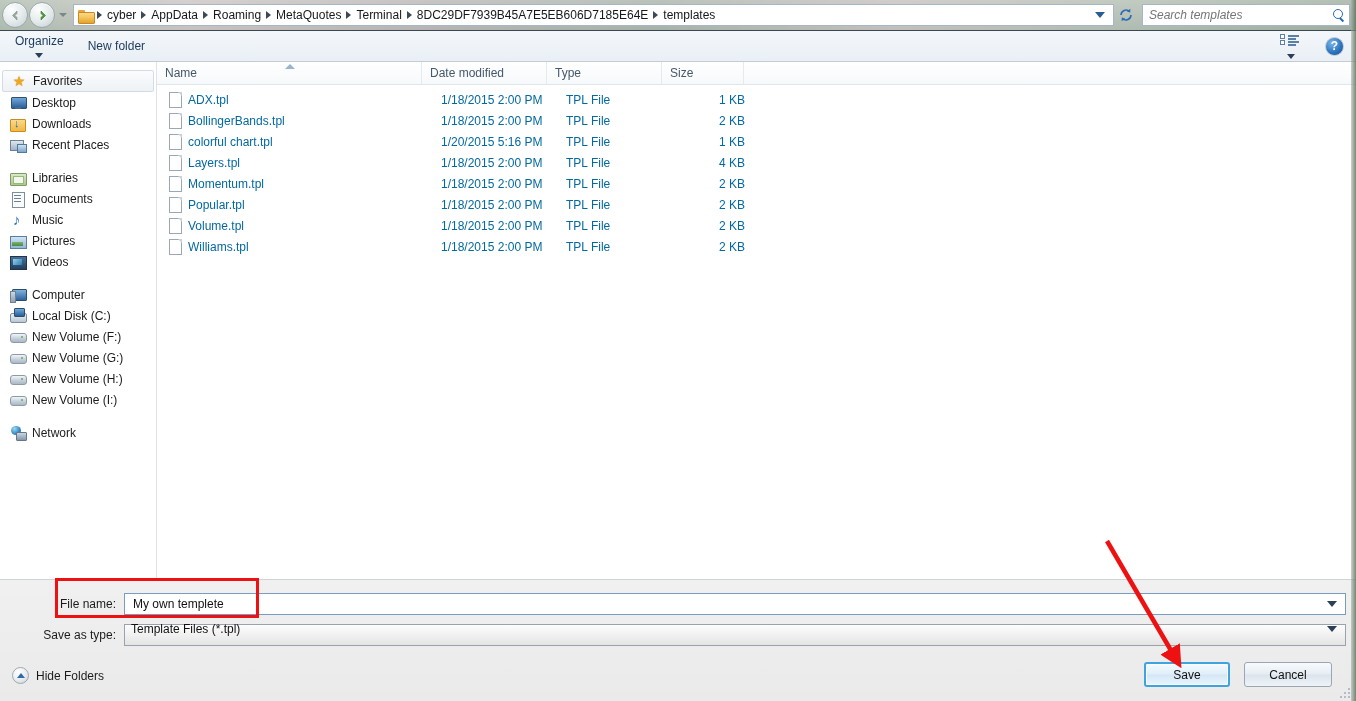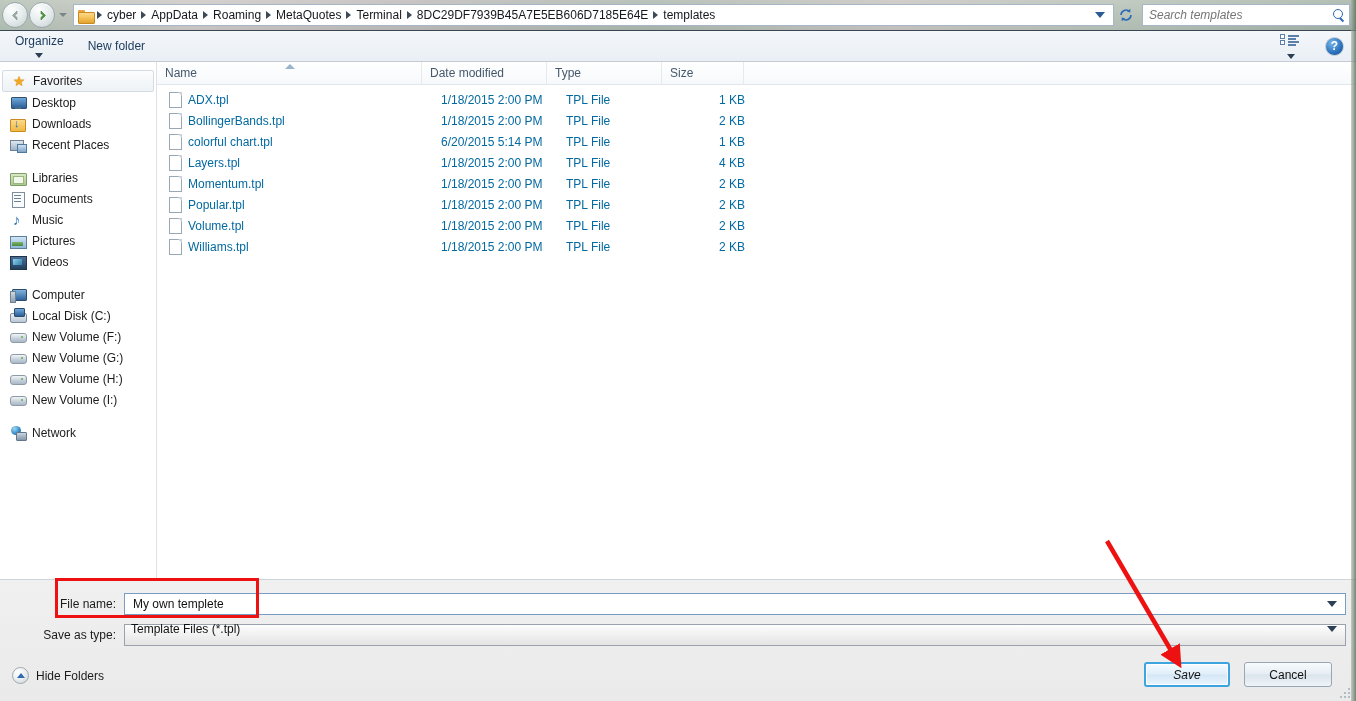--- a/index.html
+++ b/index.html
@@ -355,21 +355,20 @@
   .btn {
     position: absolute; height: 25px; width: 86px;
     font-family: "Liberation Sans", sans-serif; font-size: 12px; color: #111;
     display: flex; align-items: center; justify-content: center;
     background: linear-gradient(180deg,#f7fbfe 0%,#e6edf3 48%,#dbe4ec 52%,#eef3f8 100%);
     border: 1px solid #9aa6b2; border-radius: 3px;
   }
   .btn.primary {
     border: 2px solid #3ca5e0; box-shadow: inset 0 0 0 1px #ffffff;
     background: linear-gradient(180deg,#f2fbff 0%,#e1eef9 48%,#d4e6f6 52%,#eaf5fd 100%);
-    font-style: italic;
   }
 
   
   .redbox {
     position: absolute; border: 3px solid #ee1111; pointer-events: none;
   }
   .arrow-svg { position: absolute; left: 0; top: 0; pointer-events: none; }
 
   
   .frame-right {
@@ -569,21 +568,21 @@
         <div class="filerow">
           <span class="fileicon"></span>
           <span class="cell-name">BollingerBands.tpl</span>
           <span class="cell-date">1/18/2015 2:00 PM</span>
           <span class="cell-type">TPL File</span>
           <span class="cell-size">2 KB</span>
         </div>
         <div class="filerow">
           <span class="fileicon"></span>
           <span class="cell-name">colorful chart.tpl</span>
-          <span class="cell-date">6/20/2015 5:14 PM</span>
+          <span class="cell-date">1/20/2015 5:16 PM</span>
           <span class="cell-type">TPL File</span>
           <span class="cell-size">1 KB</span>
         </div>
         <div class="filerow">
           <span class="fileicon"></span>
           <span class="cell-name">Layers.tpl</span>
           <span class="cell-date">1/18/2015 2:00 PM</span>
           <span class="cell-type">TPL File</span>
           <span class="cell-size">4 KB</span>
         </div>

